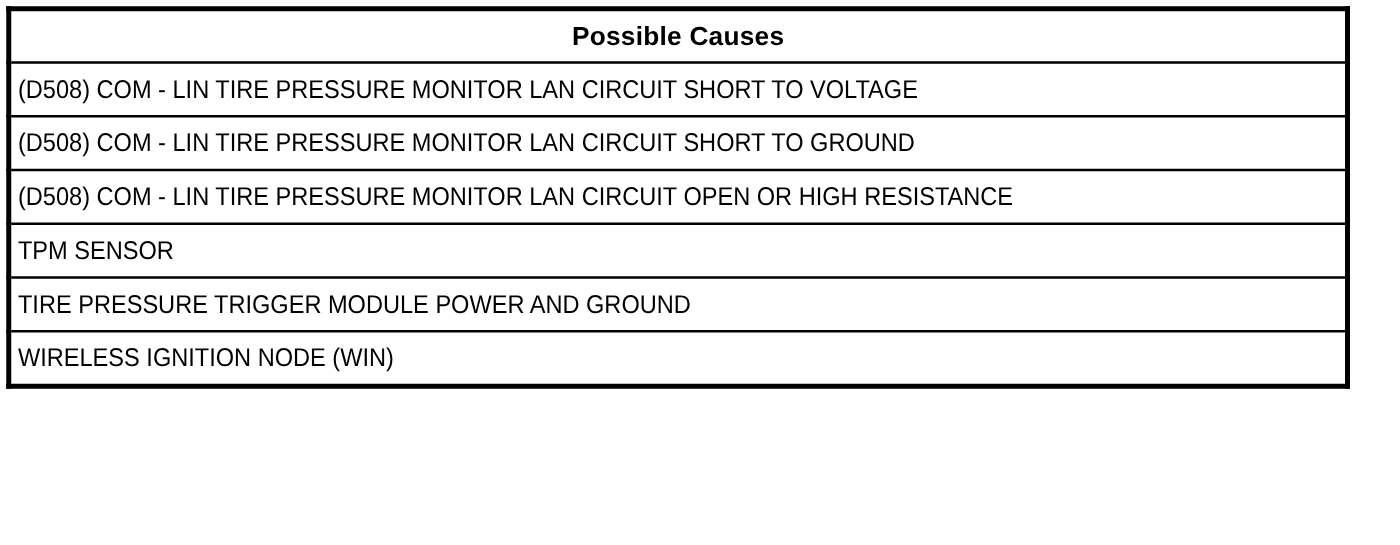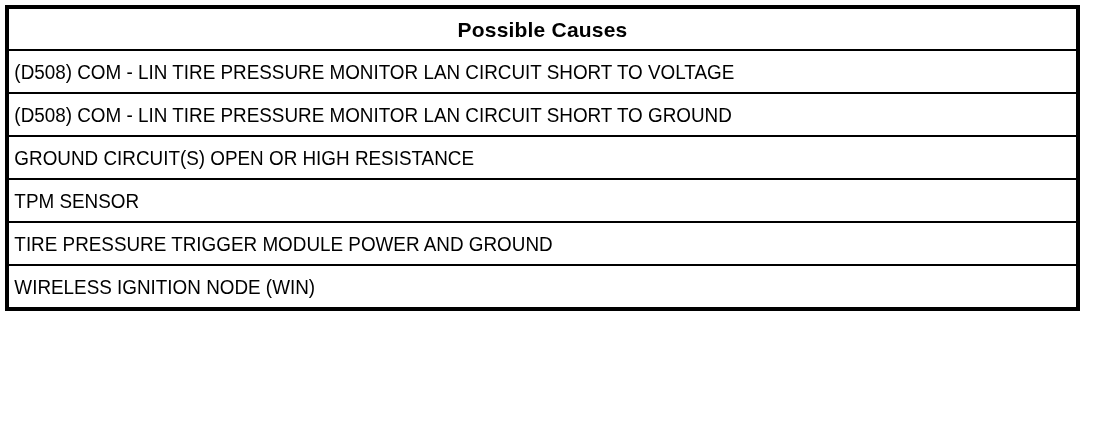--- a/index.html
+++ b/index.html
@@ -87,21 +87,21 @@
       </tr>
     </thead>
     <tbody>
       <tr>
         <td class="cause-cell">(D508) COM - LIN TIRE PRESSURE MONITOR LAN CIRCUIT SHORT TO VOLTAGE</td>
       </tr>
       <tr>
         <td class="cause-cell">(D508) COM - LIN TIRE PRESSURE MONITOR LAN CIRCUIT SHORT TO GROUND</td>
       </tr>
       <tr>
-        <td class="cause-cell">GROUND CIRCUIT(S) OPEN OR HIGH RESISTANCE</td>
+        <td class="cause-cell">(D508) COM - LIN TIRE PRESSURE MONITOR LAN CIRCUIT OPEN OR HIGH RESISTANCE</td>
       </tr>
       <tr>
         <td class="cause-cell">TPM SENSOR</td>
       </tr>
       <tr>
         <td class="cause-cell">TIRE PRESSURE TRIGGER MODULE POWER AND GROUND</td>
       </tr>
       <tr>
         <td class="cause-cell">WIRELESS IGNITION NODE (WIN)</td>
       </tr>

